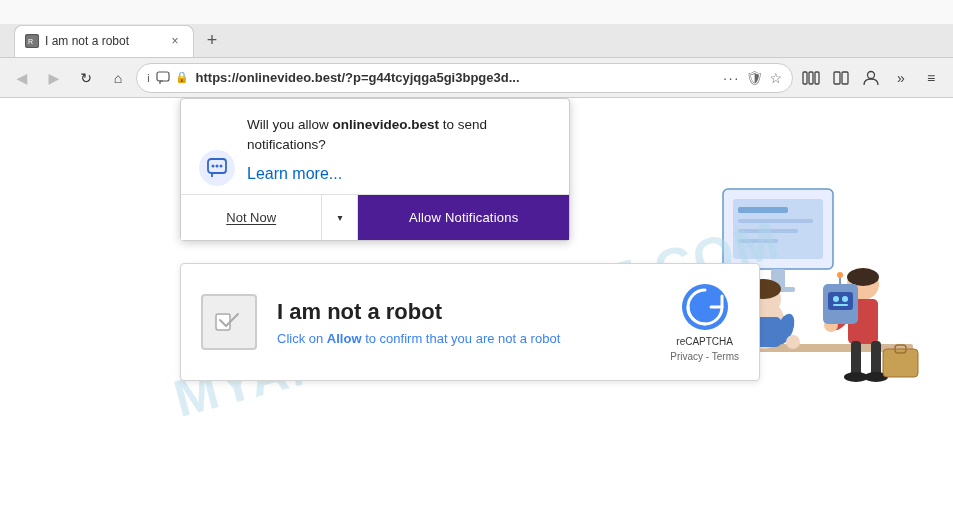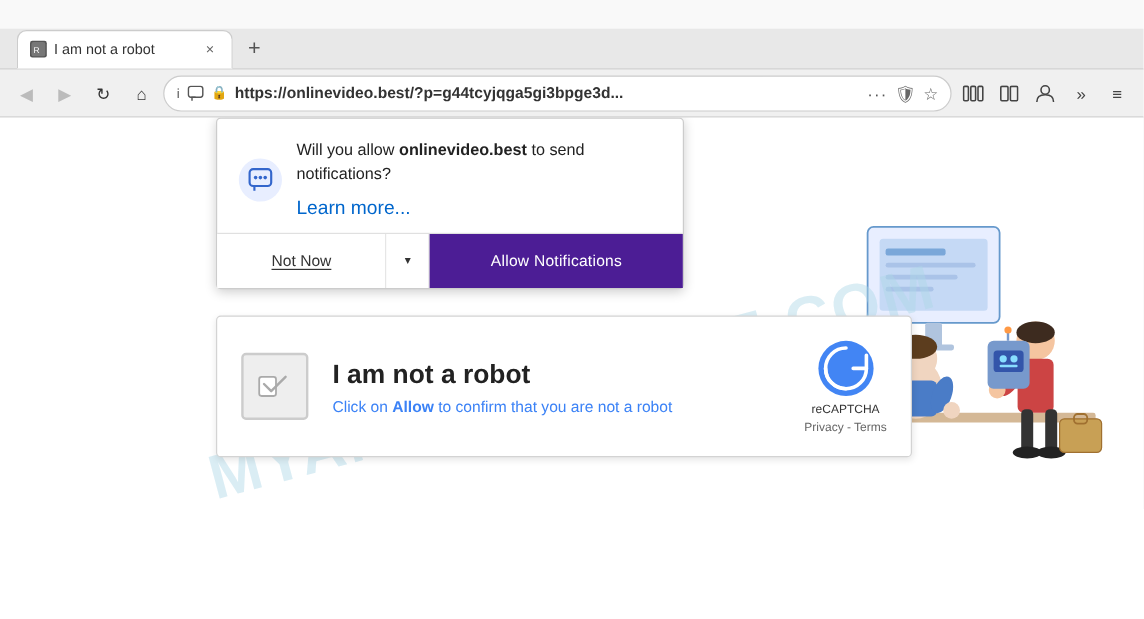--- a/index.html
+++ b/index.html
@@ -194,21 +194,21 @@
       background: white;
       border: 1px solid #ccc;
       border-radius: 4px;
       box-shadow: 0 2px 10px rgba(0,0,0,0.2);
       z-index: 20;
     }
     .popup-body {
       padding: 16px 16px 8px 18px;
       display: flex;
       gap: 12px;
-      align-items: center;
+      align-items: flex-end;
     }
     .popup-icon {
       width: 36px; height: 36px;
       background: #e8eeff;
       border-radius: 50%;
       display: flex; align-items: center; justify-content: center;
       flex-shrink: 0;
       color: #3366cc;
       font-size: 18px;
     }

